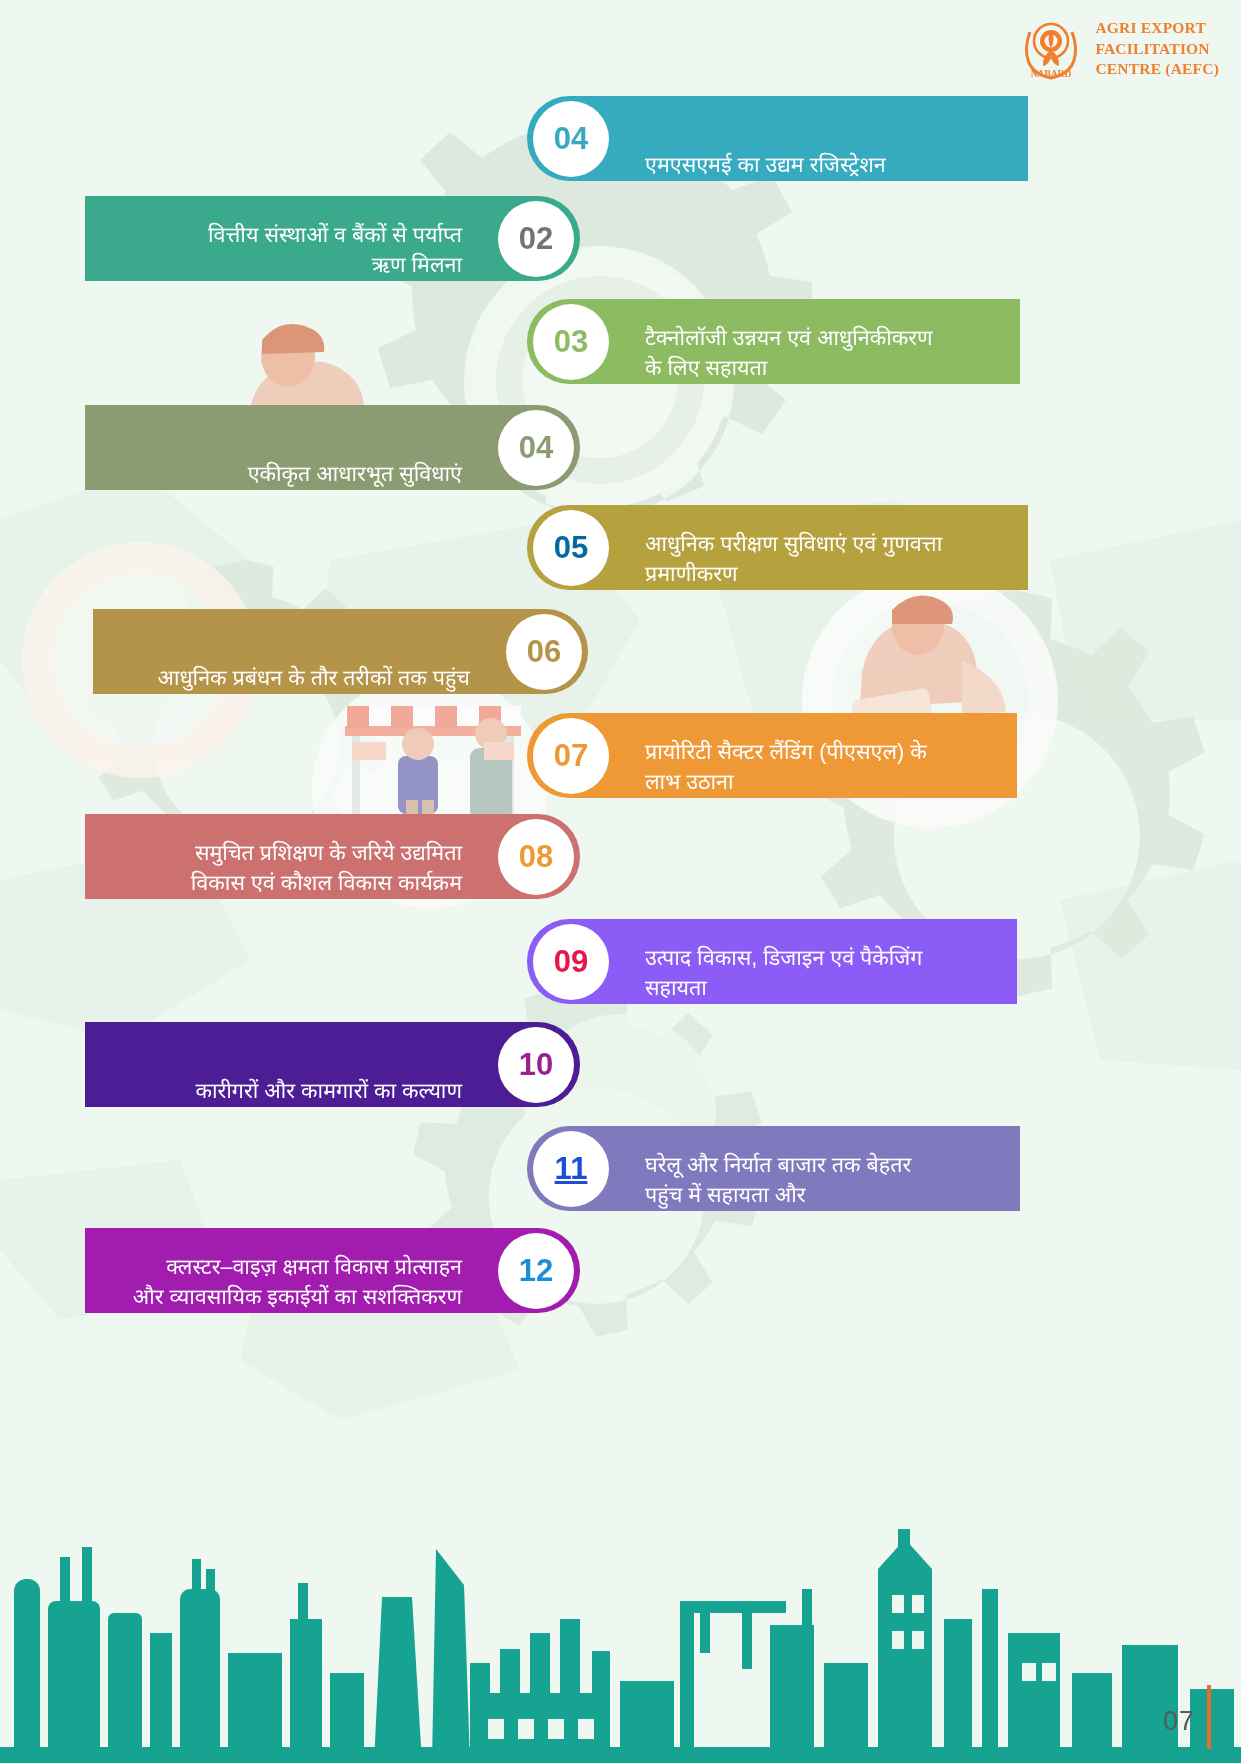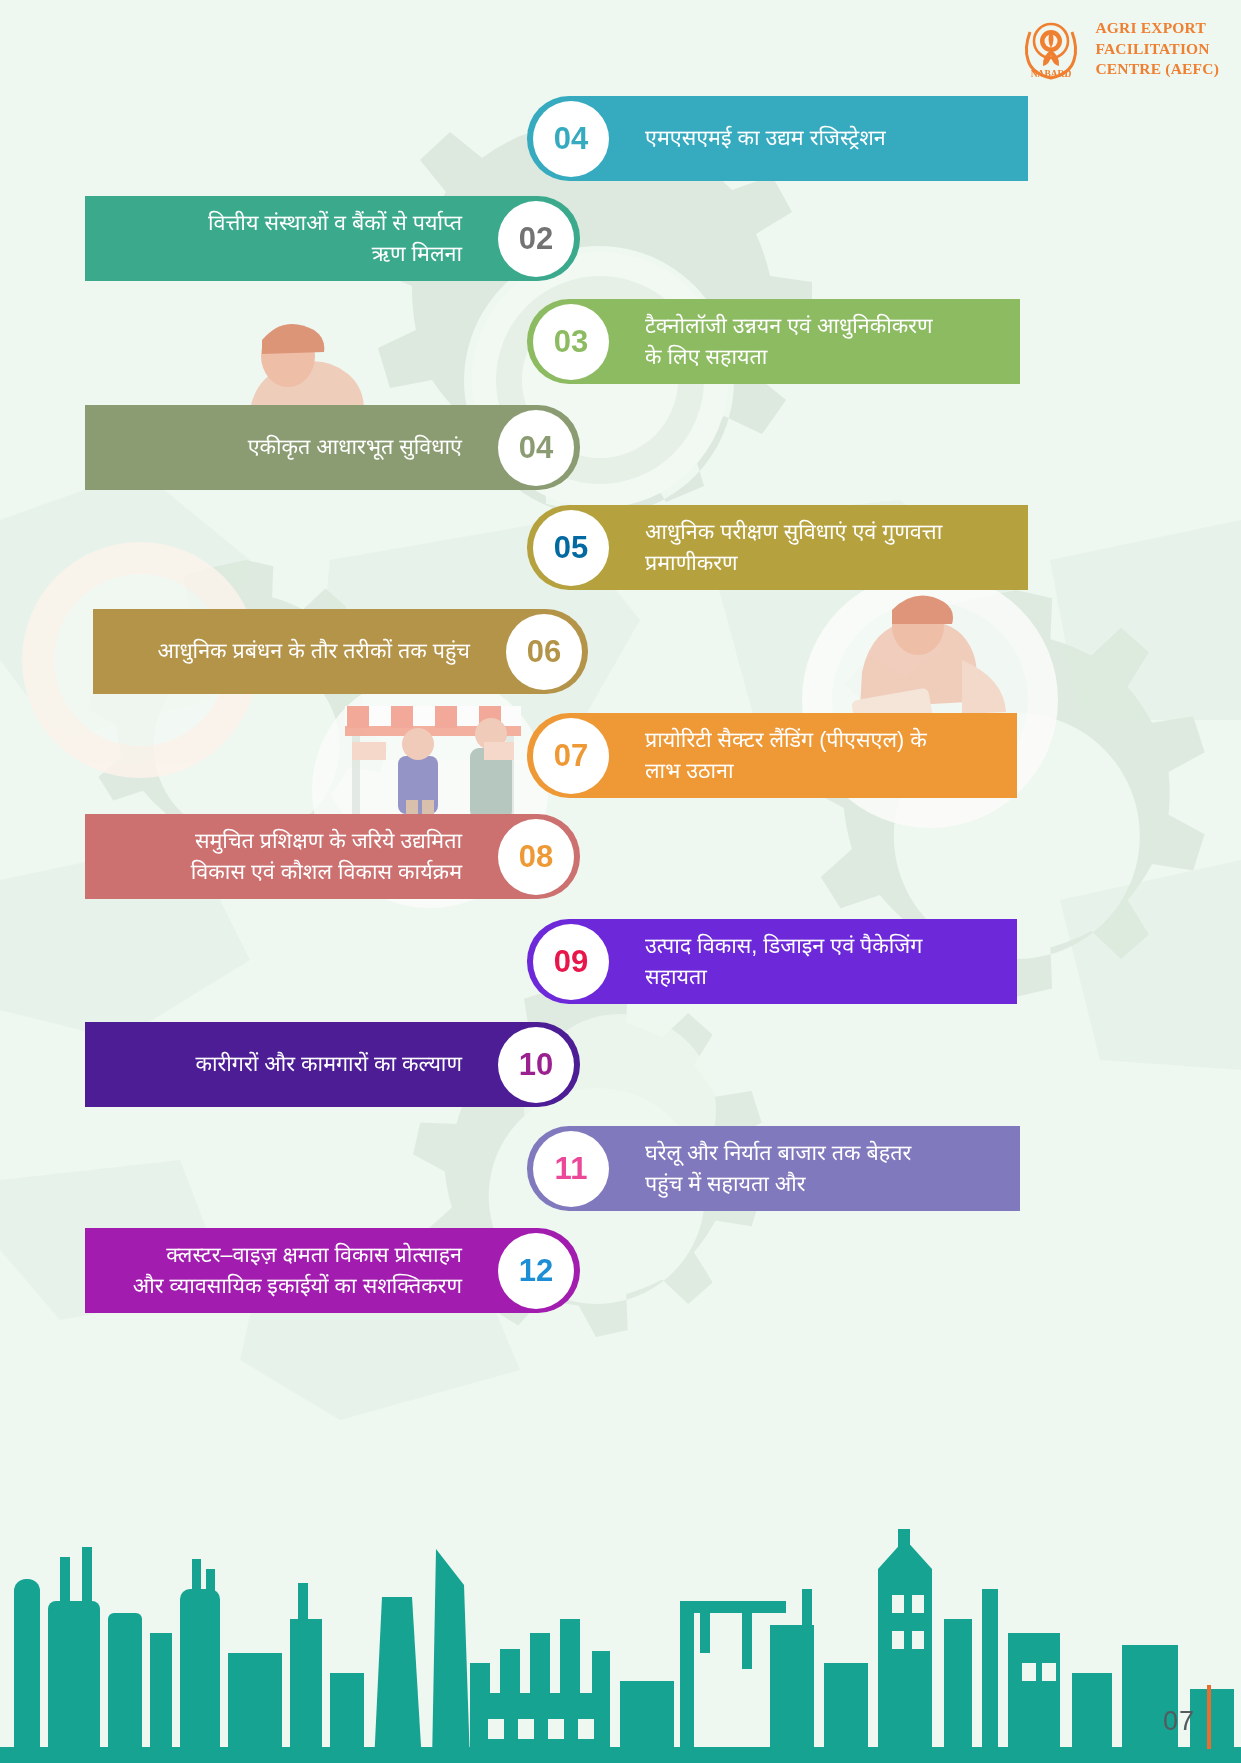--- a/index.html
+++ b/index.html
@@ -37,21 +37,21 @@
 
   .bar {
     position:absolute;
     height:85px;
     display:flex;
     align-items:center;
   }
   .bar .bar-body {
     position:absolute;
     top:0; height:85px;
-    display:flex; align-items:center;
+    display:flex; align-items:flex-end;
   }
   .bar-label {
     color:#ffffff;
     font-size:21.5px;
     line-height:1.42;
     font-family:"Liberation Sans","DejaVu Sans",sans-serif;
     white-space:pre-line;
   }
   .num-circle {
     position:absolute;
@@ -270,38 +270,38 @@
       <div class="num-circle" style="color: rgb(238, 153, 54);">07</div>
     </div>
     <div class="bar left" style="top: 814px; left: 85px; width: 495px;">
       <div class="bar-body" style="background: rgb(204, 112, 112); left: 0px; right: 0px;">
         <div class="bar-label">समुचित प्रशिक्षण के जरिये उद्यमिता
 विकास एवं कौशल विकास कार्यक्रम</div>
       </div>
       <div class="num-circle" style="color: rgb(238, 153, 54);">08</div>
     </div>
     <div class="bar right" style="top: 919px; left: 527px; width: 490px;">
-      <div class="bar-body" style="background: #6d28d9; left: 0px; right: 0px;">
+      <div class="bar-body" style="background: #8b5cf6; left: 0px; right: 0px;">
         <div class="bar-label">उत्पाद विकास, डिजाइन एवं पैकेजिंग
 सहायता</div>
       </div>
       <div class="num-circle" style="color: rgb(232, 23, 75);">09</div>
     </div>
     <div class="bar left" style="top: 1022px; left: 85px; width: 495px;">
       <div class="bar-body" style="background: #4c1d95; left: 0px; right: 0px;">
         <div class="bar-label">कारीगरों और कामगारों का कल्याण</div>
       </div>
       <div class="num-circle" style="color: rgb(156, 33, 144);">10</div>
     </div>
     <div class="bar right" style="top: 1126px; left: 527px; width: 493px;">
       <div class="bar-body" style="background: rgb(129, 121, 189); left: 0px; right: 0px;">
         <div class="bar-label">घरेलू और निर्यात बाजार तक बेहतर
 पहुंच में सहायता और</div>
       </div>
-      <div class="num-circle" style="color: #ec4899;">11</div>
+      <div class="num-circle" style="color: #1d4ed8; text-decoration: underline;">11</div>
     </div>
     <div class="bar left" style="top: 1228px; left: 85px; width: 495px;">
       <div class="bar-body" style="background: #a21caf; left: 0px; right: 0px;">
         <div class="bar-label">क्लस्टर–वाइज़ क्षमता विकास प्रोत्साहन
 और व्यावसायिक इकाईयों का सशक्तिकरण</div>
       </div>
       <div class="num-circle" style="color: rgb(27, 142, 214);">12</div>
     </div>
   </div>
 

